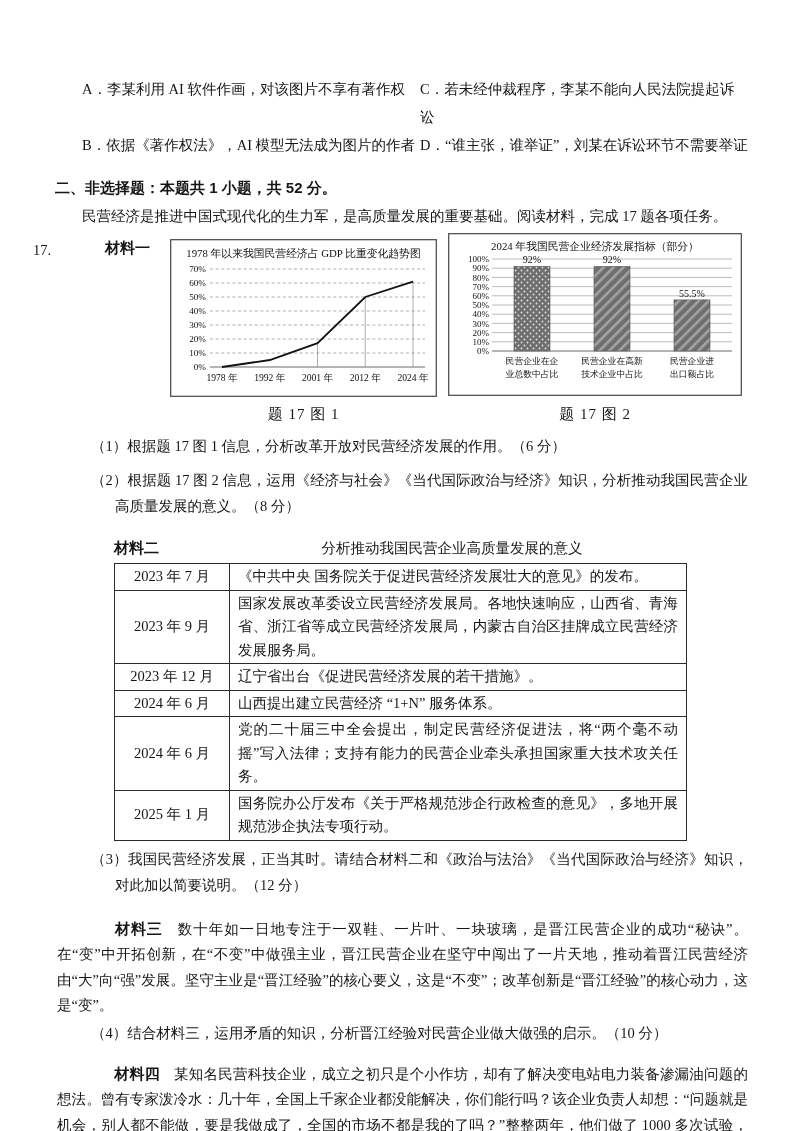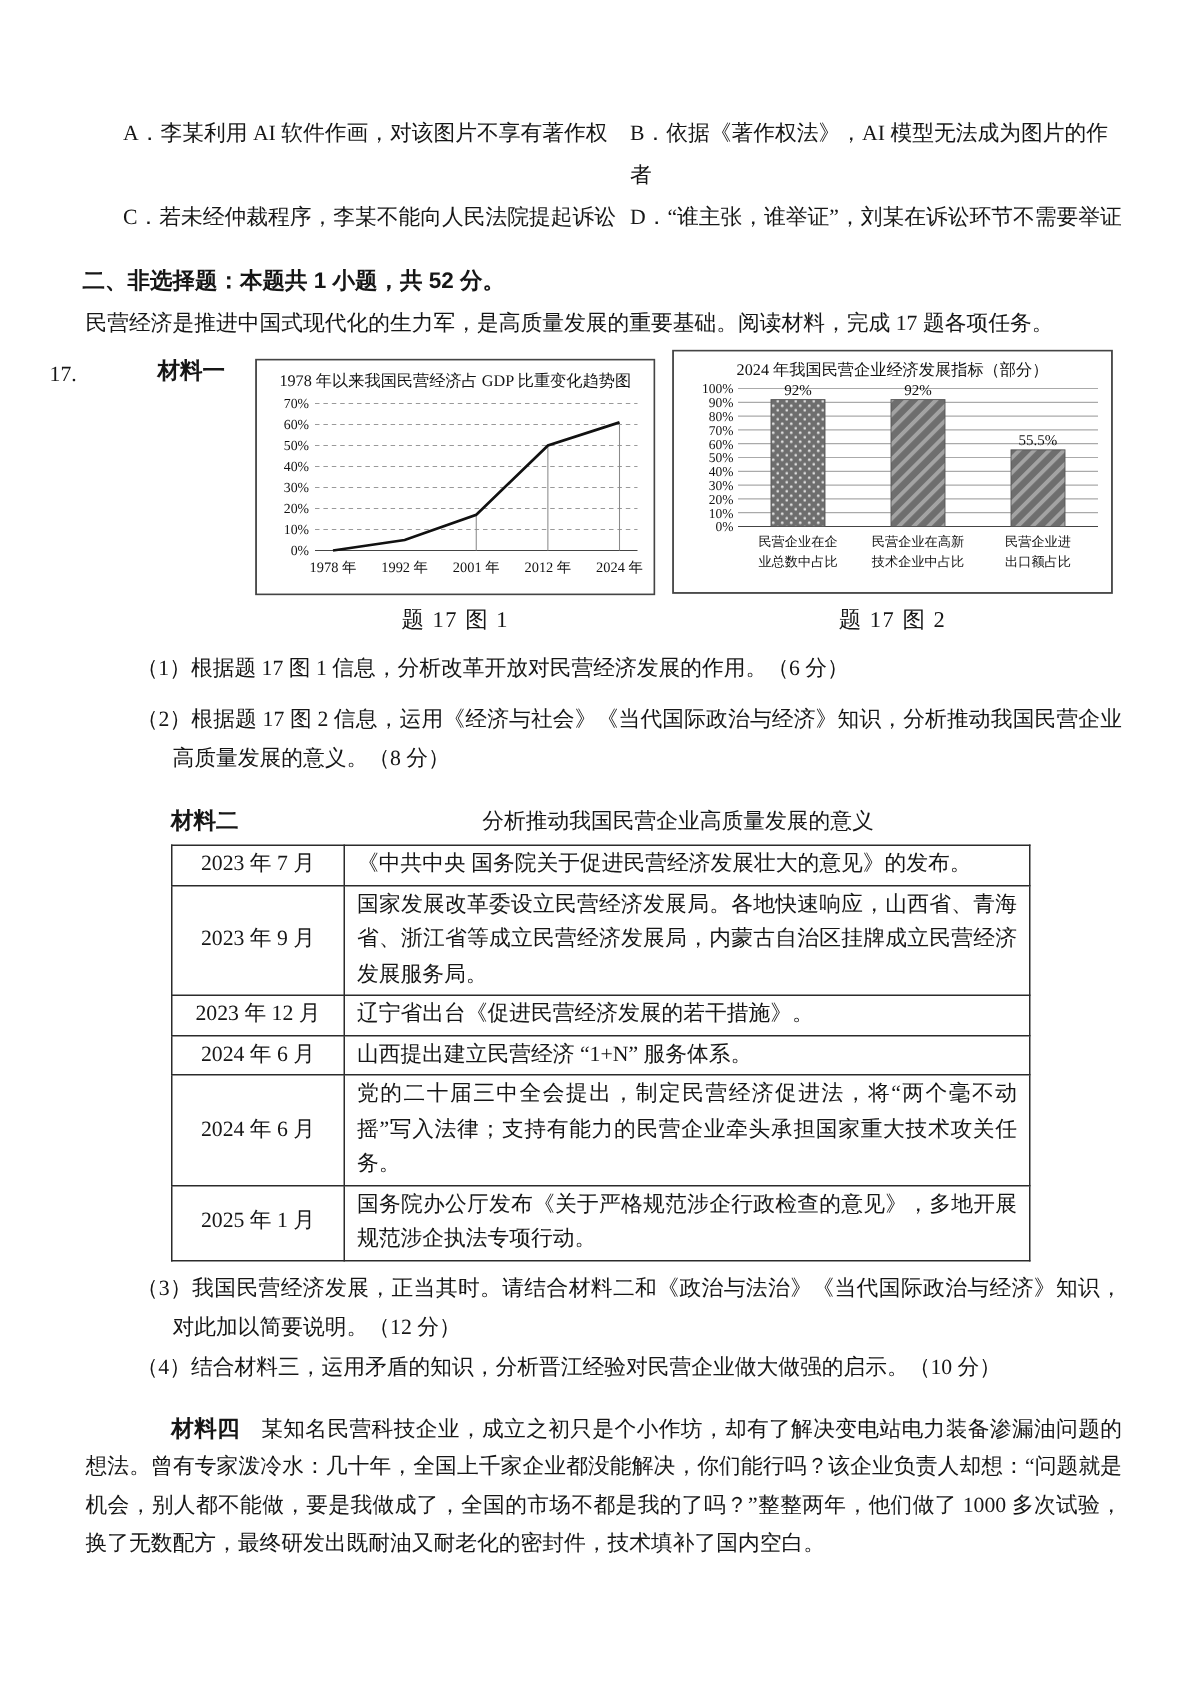--- a/index.html
+++ b/index.html
@@ -8,21 +8,21 @@
     padding:75px 52px 0 57px;
     background:#fff;color:#161616;
     font-family:"Liberation Serif","DejaVu Serif",serif;
     font-size:14.5px;line-height:26px;
     overflow:hidden;
   }
   
   .opts{display:grid;grid-template-columns:338px 1fr;margin-left:25px;line-height:28px;}
   
   .sec-head{margin-left:-2px;margin-top:16px;font-weight:700;font-family:"Liberation Sans","DejaVu Sans",sans-serif;font-size:15px;}
-  .intro{margin-top:2px;}
+  .intro{margin-left:25px;margin-top:2px;}
   
   .mat1-row{position:relative;height:196px;margin-top:6px;}
   .q17-num{position:absolute;left:-24px;top:2px;}
   .mat1-label{position:absolute;left:48px;top:0;font-weight:700;font-family:"Liberation Sans","DejaVu Sans",sans-serif;font-size:15px;}
   .fig1{position:absolute;left:113px;top:4px;}
   .fig2{position:absolute;left:391px;top:-2px;}
   .cap{position:absolute;top:166px;text-align:center;font-size:15px;letter-spacing:1px;}
   .cap1{left:113px;width:267px;}
   .cap2{left:391px;width:294px;}
   svg text{font-family:"Liberation Serif","DejaVu Serif",serif;fill:#111;}
@@ -47,22 +47,22 @@
   .m3{margin-top:18px;}
   .m4{margin-top:15px;}
 </style>
 </head>
 <body>
 
 <div class="page">
 
   <div class="opts">
     <span>A．李某利用 AI 软件作画，对该图片不享有著作权</span>
+    <span>C．若未经仲裁程序，李某不能向人民法院提起诉讼</span>
     <span>B．依据《著作权法》，AI 模型无法成为图片的作者</span>
-    <span>C．若未经仲裁程序，李某不能向人民法院提起诉讼</span>
     <span>D．“谁主张，谁举证”，刘某在诉讼环节不需要举证</span>
   </div>
 
   <div class="sec-head">二、非选择题：本题共 1 小题，共 52 分。</div>
   <div class="intro">民营经济是推进中国式现代化的生力军，是高质量发展的重要基础。阅读材料，完成 17 题各项任务。</div>
 
   <div class="mat1-row">
     <span class="q17-num">17.</span>
     <span class="mat1-label">材料一</span>
     <svg class="fig1" width="267" height="158" viewBox="0 0 267 158">
@@ -179,18 +179,19 @@
         </tr>
         <tr>
           <td class="date">2025 年 1 月</td>
           <td>国务院办公厅发布《关于严格规范涉企行政检查的意见》，多地开展规范涉企执法专项行动。</td>
         </tr>
       </tbody>
   </table>
 
   <div class="question q3">（3）我国民营经济发展，正当其时。请结合材料二和《政治与法治》《当代国际政治与经济》知识，对此加以简要说明。（12 分）</div>
 
+  <p class="mat-para m3"><span class="ind"></span><span class="mat-label-inline">材料三</span><span class="gap2"></span><span>数十年如一日地专注于一双鞋、一片叶、一块玻璃，是晋江民营企业的成功“秘诀”。在“变”中开拓创新，在“不变”中做强主业，晋江民营企业在坚守中闯出了一片天地，推动着晋江民营经济由“大”向“强”发展。坚守主业是“晋江经验”的核心要义，这是“不变”；改革创新是“晋江经验”的核心动力，这是“变”。</span></p>
 
   <div class="question q4">（4）结合材料三，运用矛盾的知识，分析晋江经验对民营企业做大做强的启示。（10 分）</div>
 
   <p class="mat-para m4"><span class="ind"></span><span class="mat-label-inline">材料四</span><span class="gap2"></span><span>某知名民营科技企业，成立之初只是个小作坊，却有了解决变电站电力装备渗漏油问题的想法。曾有专家泼冷水：几十年，全国上千家企业都没能解决，你们能行吗？该企业负责人却想：“问题就是机会，别人都不能做，要是我做成了，全国的市场不都是我的了吗？”整整两年，他们做了 1000 多次试验，换了无数配方，最终研发出既耐油又耐老化的密封件，技术填补了国内空白。</span></p>
 
 </div>
 
 </body></html>

